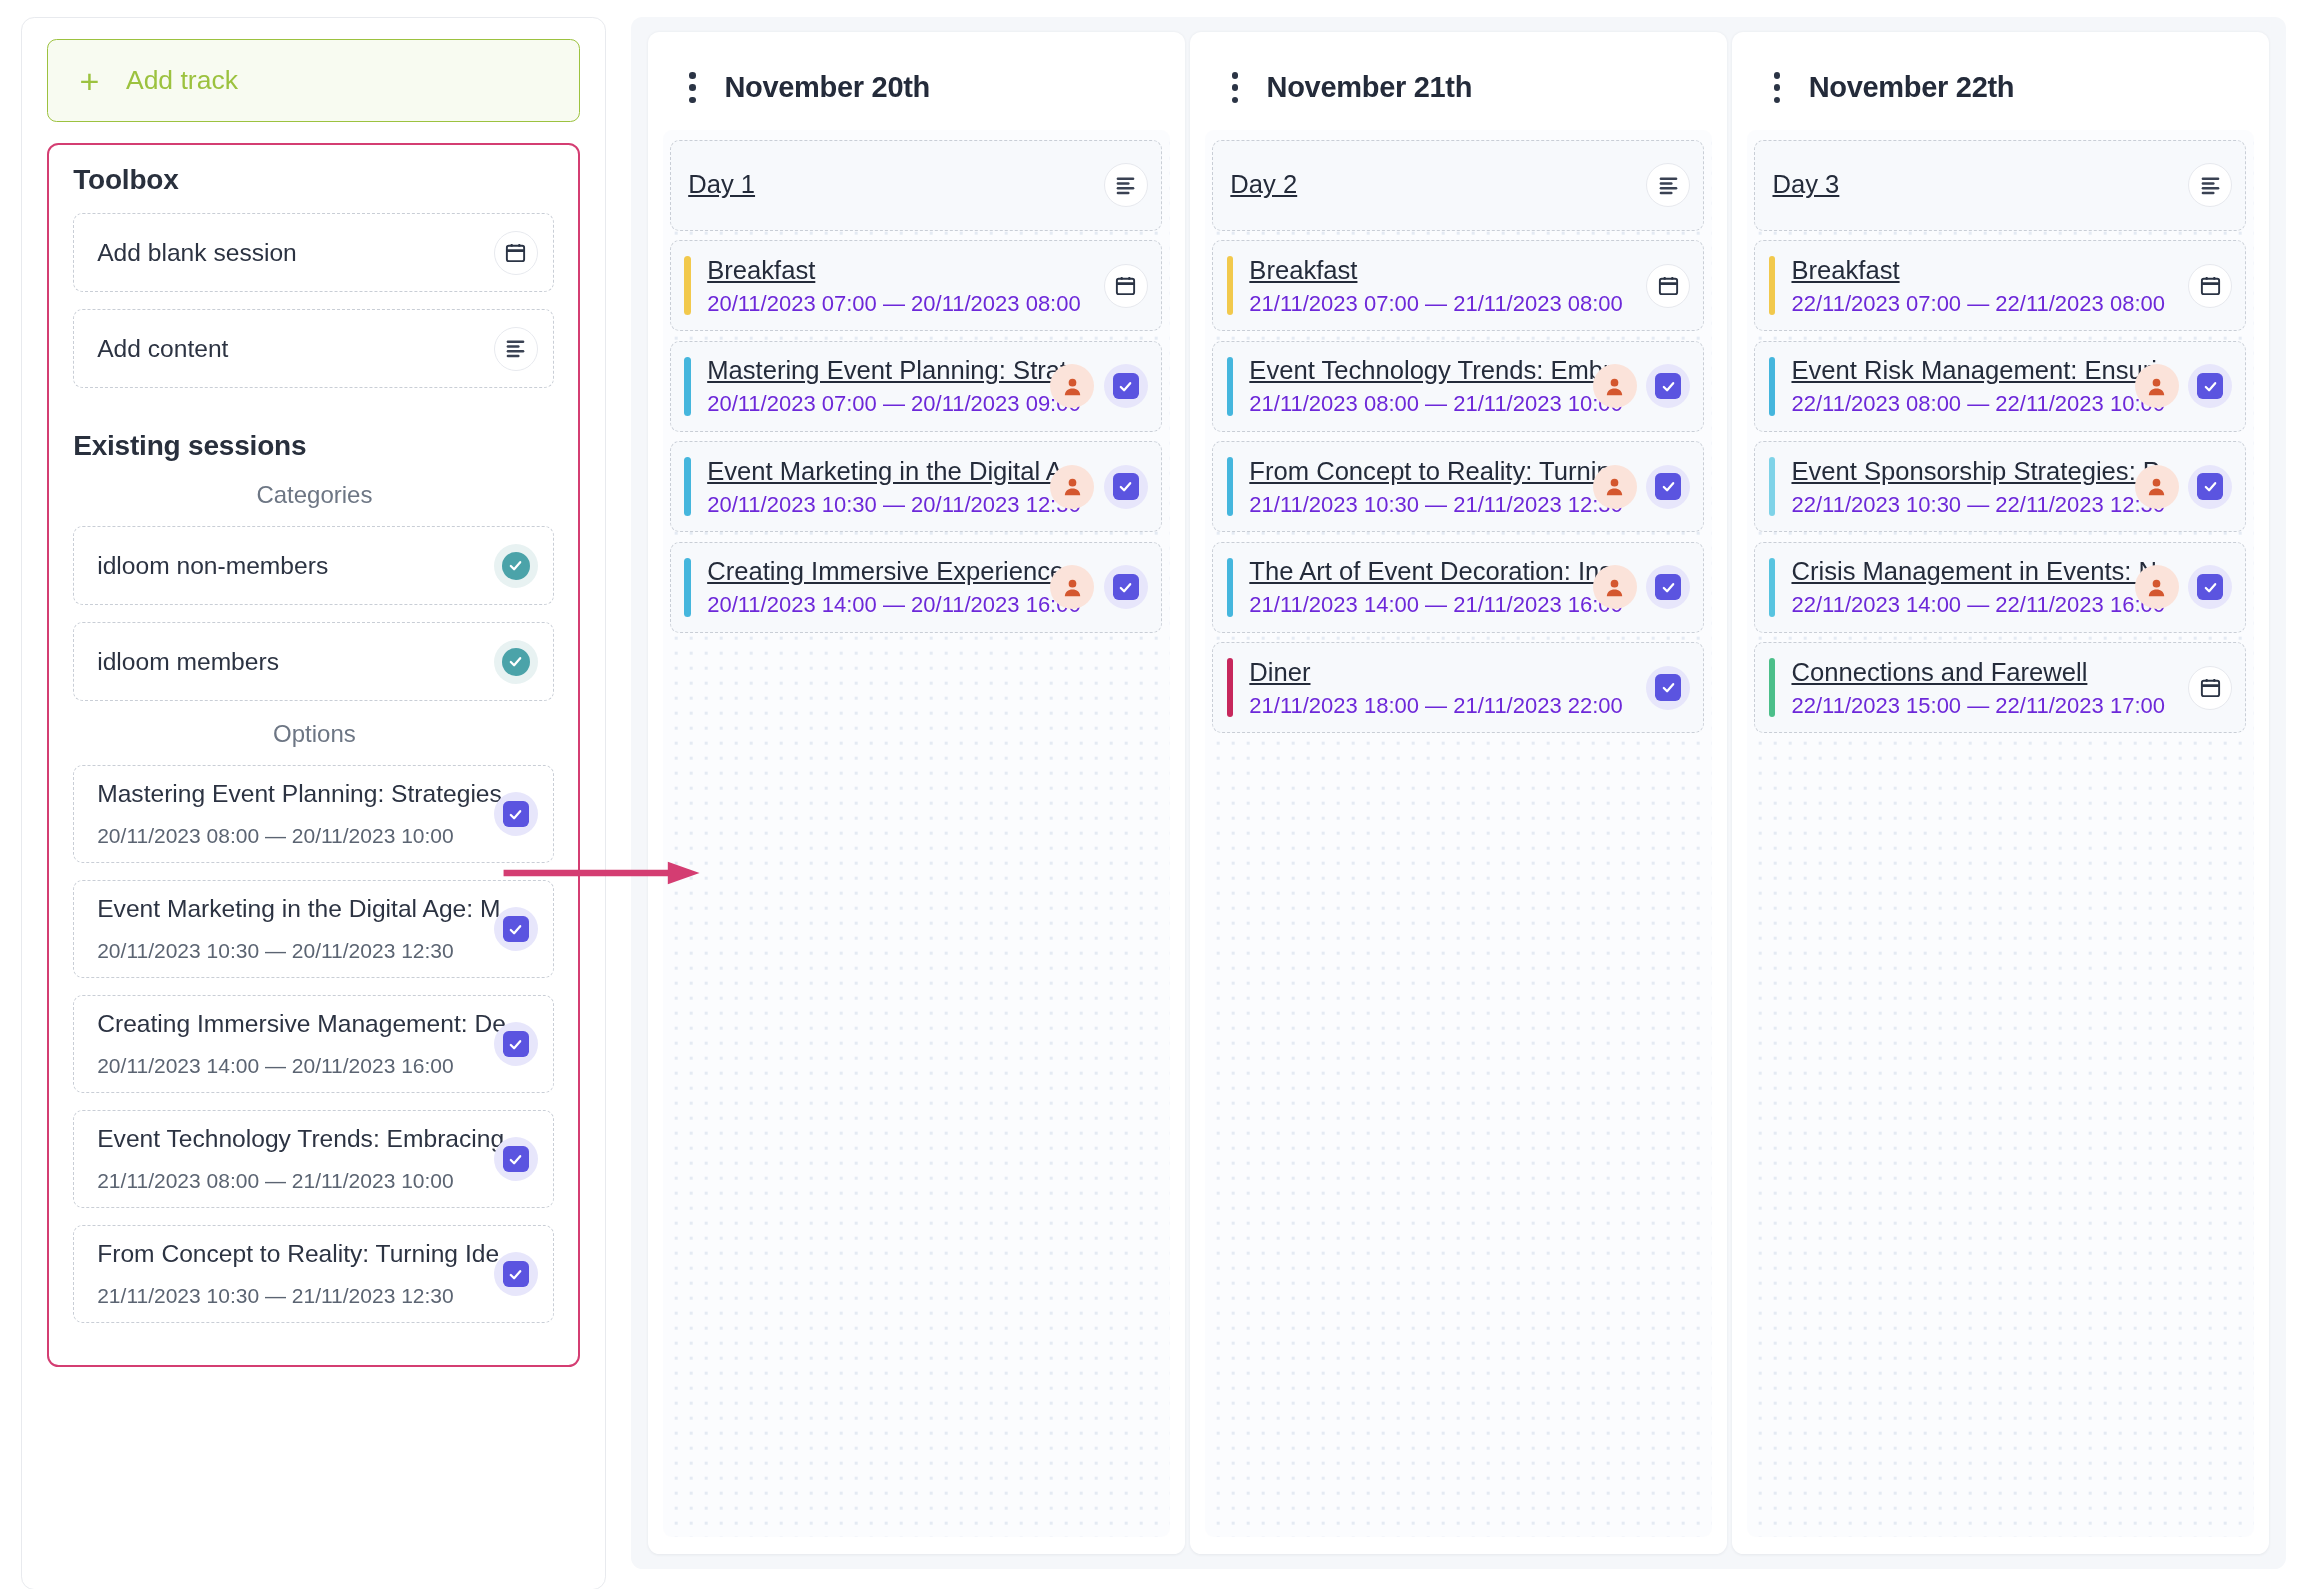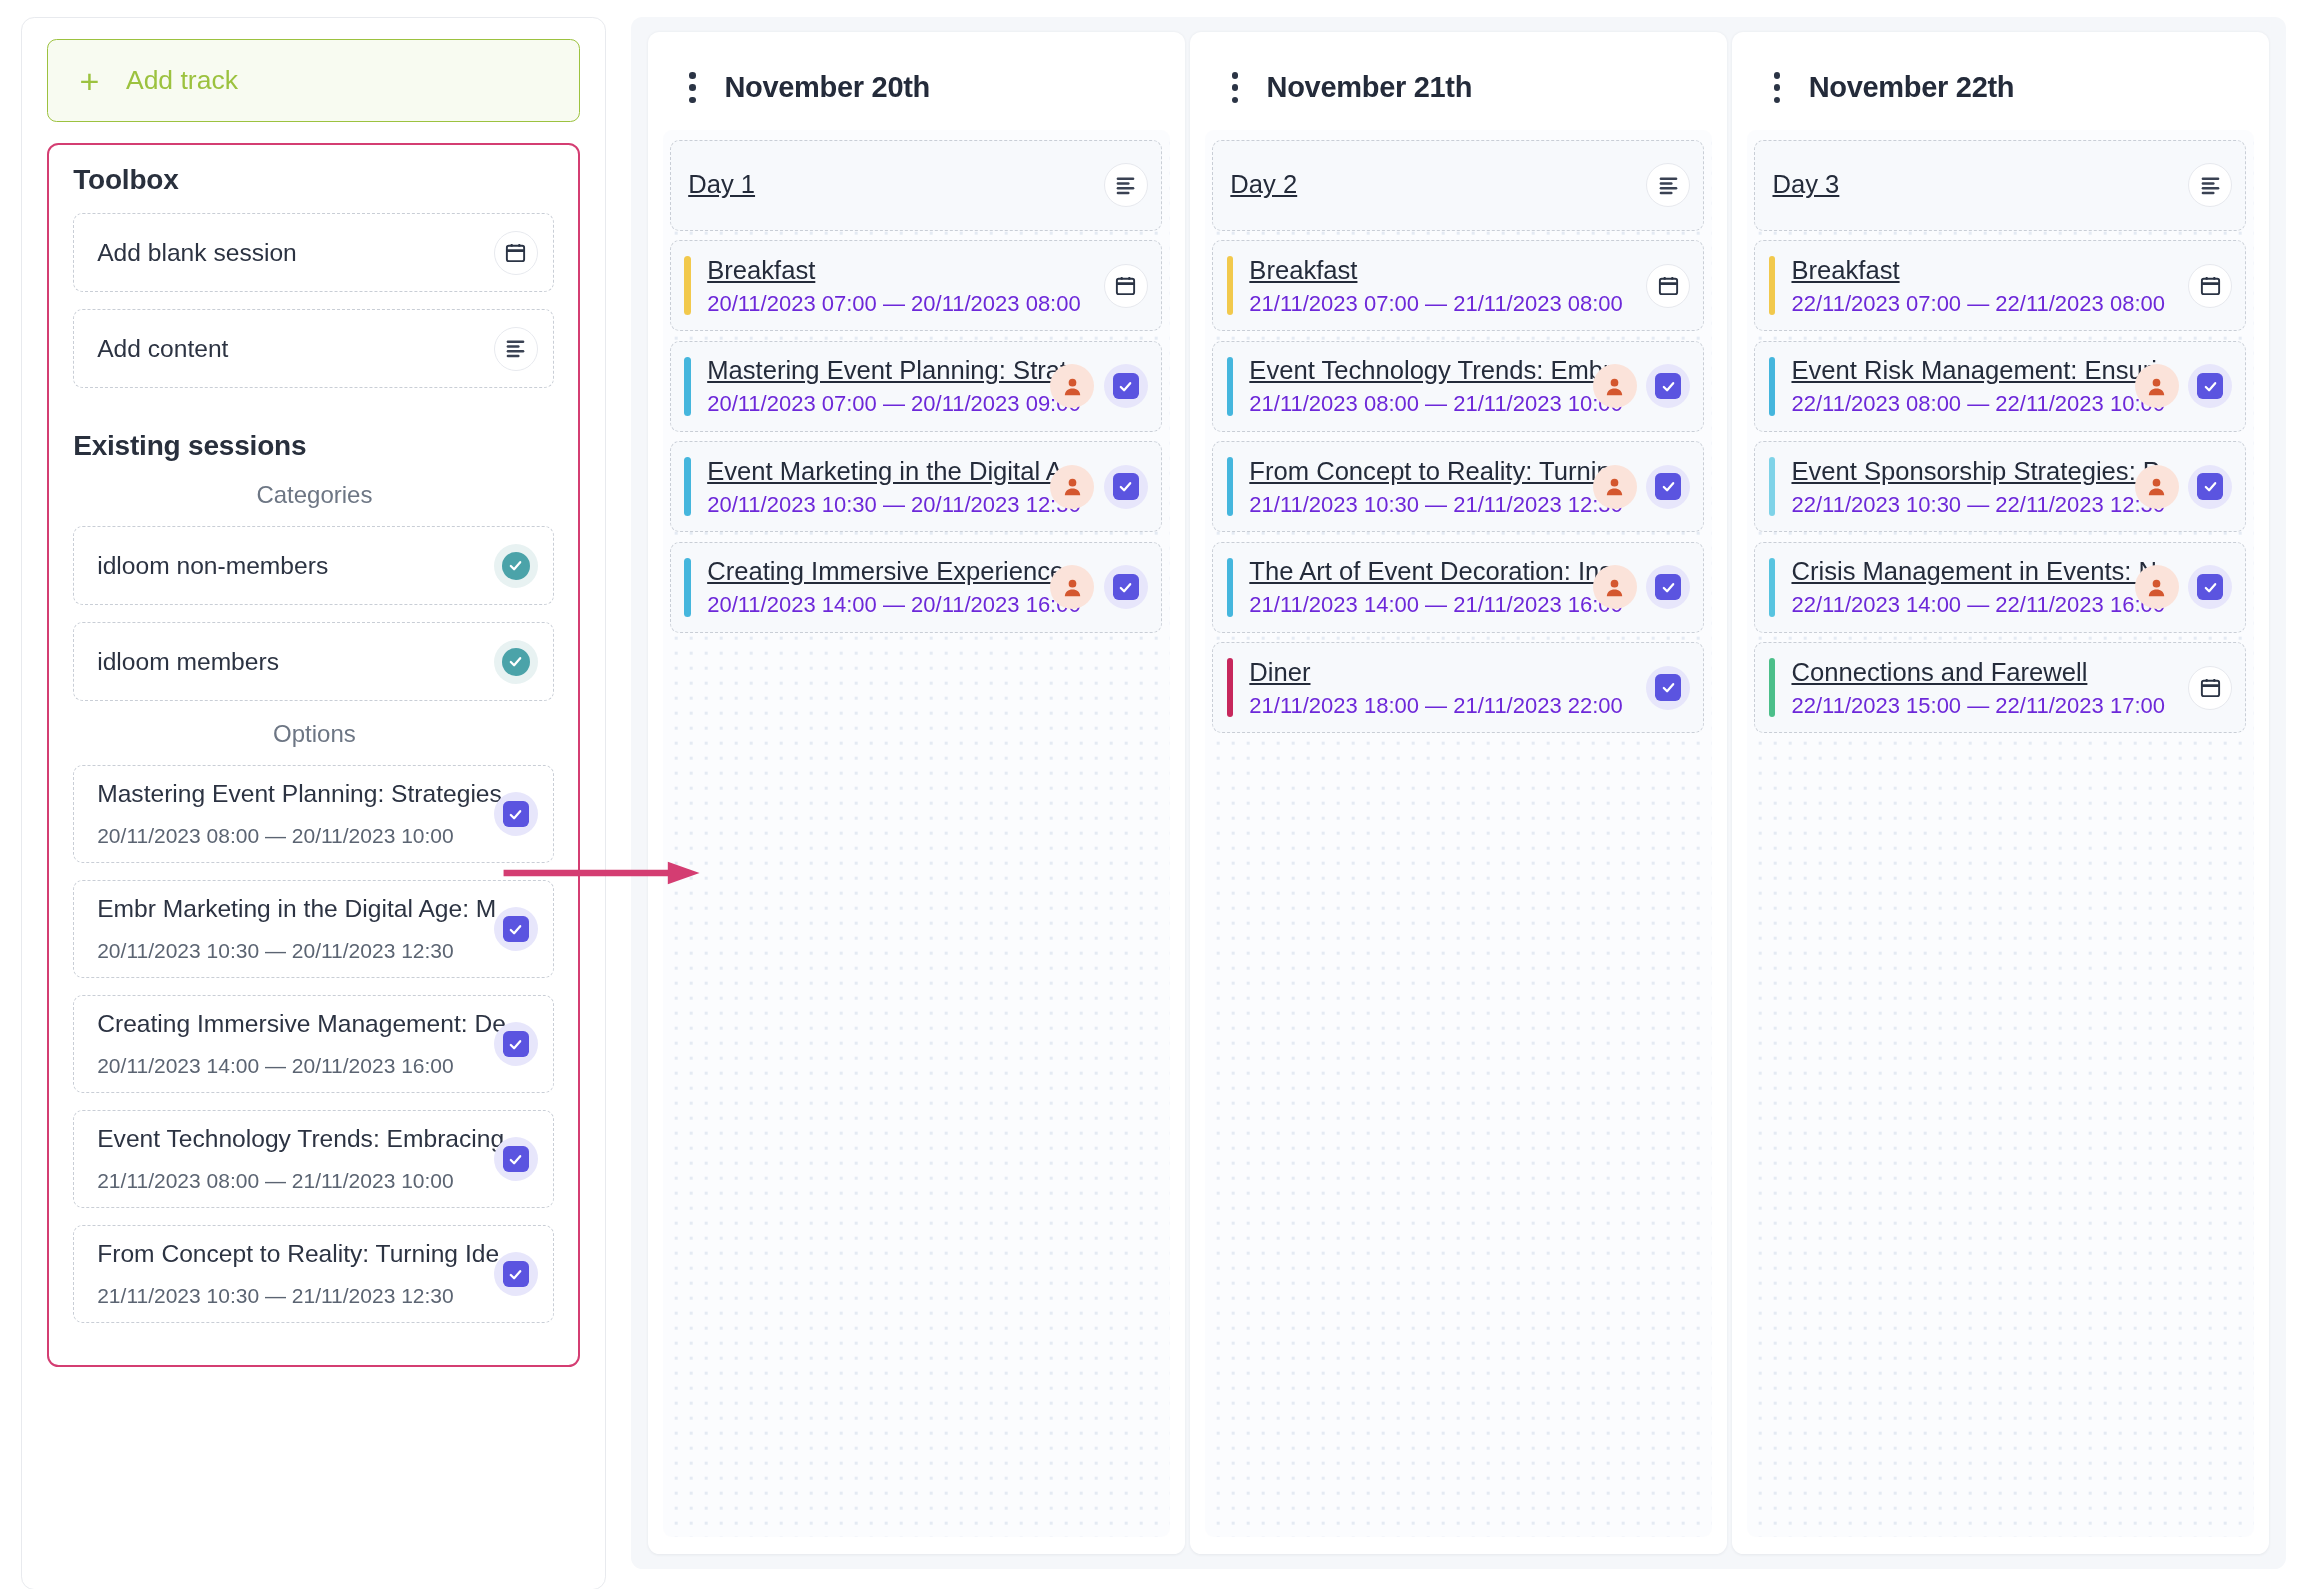--- a/index.html
+++ b/index.html
@@ -388,21 +388,21 @@
         <span class="circle-check-indigo">
           <span class="box">
             <svg width="15" height="15" viewBox="0 0 16 16" fill="none" stroke="#ffffff" stroke-width="2.4" stroke-linecap="round" stroke-linejoin="round">
               <polyline points="3,8.5 6.5,12 13,4.5"></polyline>
             </svg>
           </span>
         </span>
       </div>
 
       <div class="dashed-row two-line">
-        <span class="row-label">Embr Marketing in the Digital Age: M</span>
+        <span class="row-label">Event Marketing in the Digital Age: M</span>
         <span class="row-time">20/11/2023 10:30 — 20/11/2023 12:30</span>
         <span class="circle-check-indigo">
           <span class="box">
             <svg width="15" height="15" viewBox="0 0 16 16" fill="none" stroke="#ffffff" stroke-width="2.4" stroke-linecap="round" stroke-linejoin="round">
               <polyline points="3,8.5 6.5,12 13,4.5"></polyline>
             </svg>
           </span>
         </span>
       </div>
 

